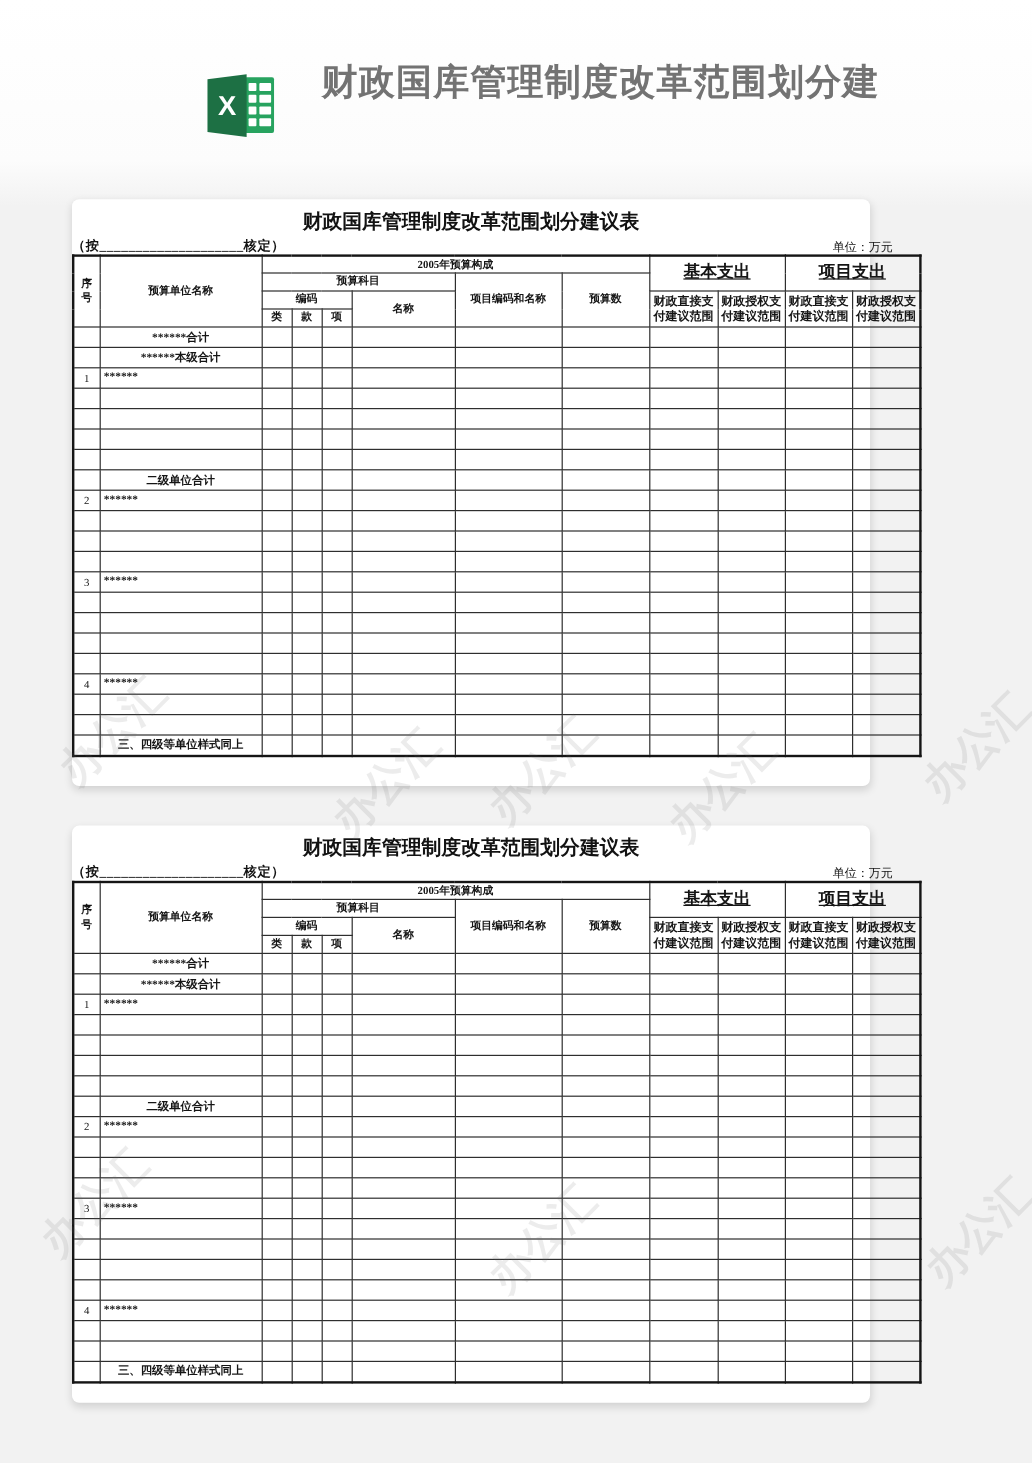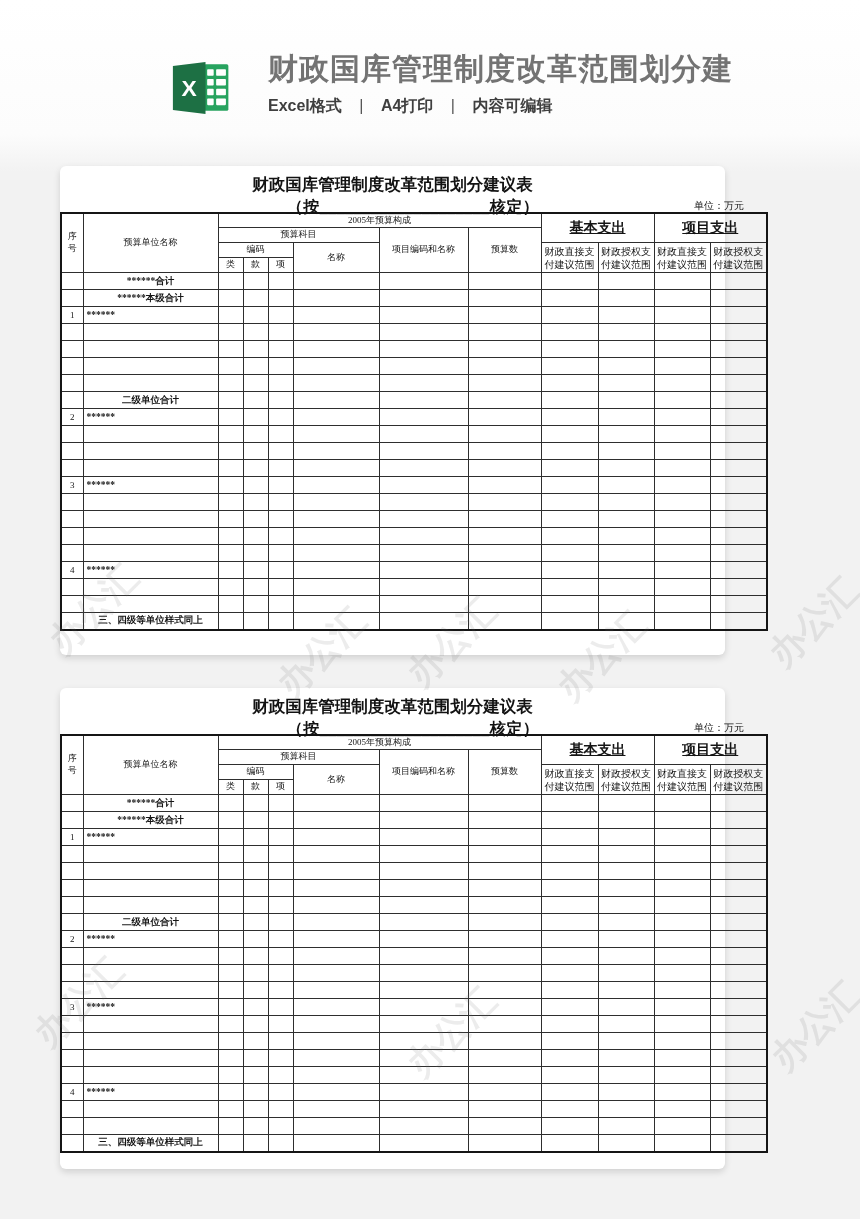--- a/index.html
+++ b/index.html
@@ -24,28 +24,28 @@
   
   .card { position:absolute; left:60px; width:665px; background:#ffffff; border-radius:6px;
           box-shadow:0 3px 7px rgba(0,0,0,0.14); padding-top:9px; }
   .card1 { top:166px; height:489px; }
   .card2 { top:688px; height:481px; }
 
   .sheet-title { text-align:center; font-family:"Liberation Serif","DejaVu Serif",serif;
                  font-weight:bold; font-size:16.5px; color:#121212; line-height:1.25; }
   .sheet-subline { position:relative; width:706px; margin:1px auto 0; height:15px;
                    font-family:"Liberation Serif","DejaVu Serif",serif; color:#121212; }
-  .approve { display:block; text-align:center; font-size:16px; font-weight:bold; letter-spacing:0.5px;text-decoration:underline; }
+  .approve { display:block; font-size:11px; font-weight:bold; letter-spacing:0.5px; }
   .unit { position:absolute; right:22px; top:2px; font-size:10px; }
 
   table.sheet { width:706px; margin:0 auto; border-collapse:collapse; table-layout:fixed;
                 font-family:"Liberation Serif","DejaVu Serif",serif; color:#151515;
                 border:2px solid #151515; }
   .sheet th, .sheet td { border:1px solid #2e2e2e; overflow:hidden; }
-  .sheet th { font-weight:normal; font-size:9px; line-height:1.3; text-align:center;
+  .sheet th { font-weight:bold; font-size:9px; line-height:1.3; text-align:center;
               height:15px; padding:0 1px; }
   .sheet th.bold-h { font-weight:bold; font-size:14px;text-decoration:underline; }
   .sheet th.seqh { padding:0 4px; word-break:break-all; }
   .sheet th.pay { font-size:10px; }
   .sheet td { height:17px; font-size:9.5px; padding:0 2px; }
   .sheet td.seq { text-align:center; font-size:9px; }
   .sheet td.lab-c { text-align:center; font-weight:bold; }
   .sheet td.lab-l { text-align:left; font-weight:bold; padding-left:3px; }
 
   
@@ -69,27 +69,20 @@
         <rect x="48" y="35" width="8" height="8" rx="1"></rect>
         <rect x="59" y="35" width="12" height="8" rx="1"></rect>
         <rect x="48" y="47" width="8" height="8" rx="1"></rect>
         <rect x="59" y="47" width="12" height="8" rx="1"></rect>
       </g>
       <polygon points="6,7 46,2 46,66 6,61" fill="#1d7044"></polygon>
       <text x="26" y="44" font-size="28" font-weight="bold" fill="#ffffff" text-anchor="middle" font-family="Liberation Sans, sans-serif">X</text>
     </svg>
     <div class="hdr-text">
       <h1 style="color: #737373;">财政国库管理制度改革范围划分建</h1>
-      <div class="hdr-sub">
-        <span>Excel格式</span>
-        <span class="sep">|</span>
-        <span>A4打印</span>
-        <span class="sep">|</span>
-        <span>内容可编辑</span>
-      </div>
     </div>
   </header>
 
   <section class="card card1">
   <div class="sheet-title">财政国库管理制度改革范围划分建议表</div>
   <div class="sheet-subline">
     <span class="approve">（按____________________核定）</span>
     <span class="unit">单位：万元</span>
   </div>
   <table class="sheet">

